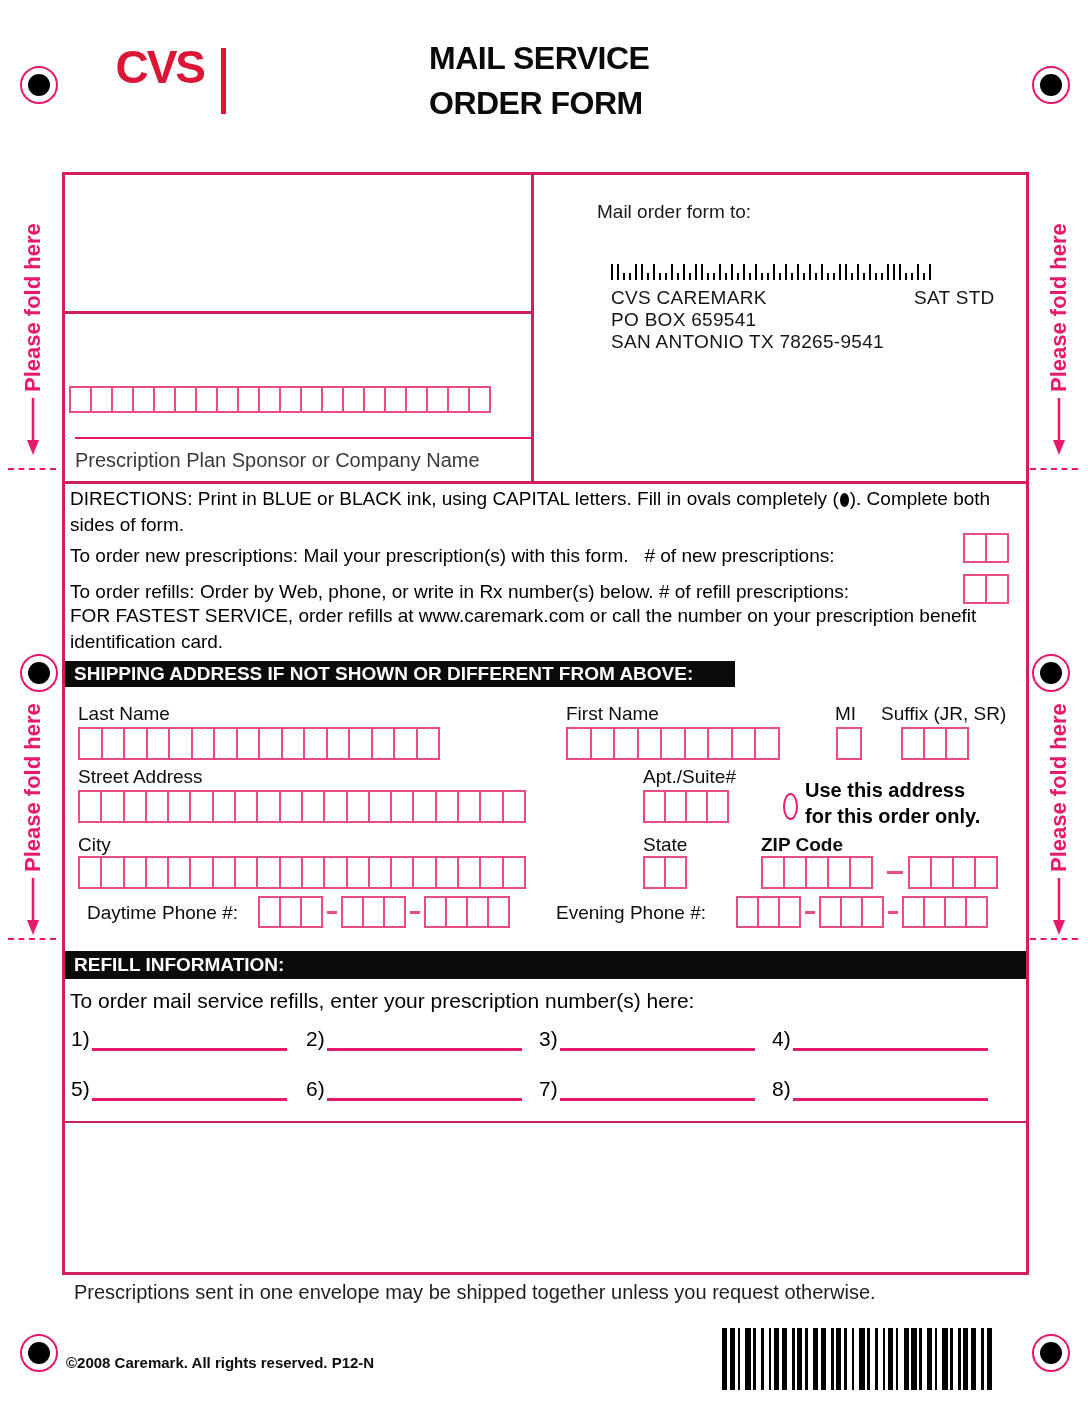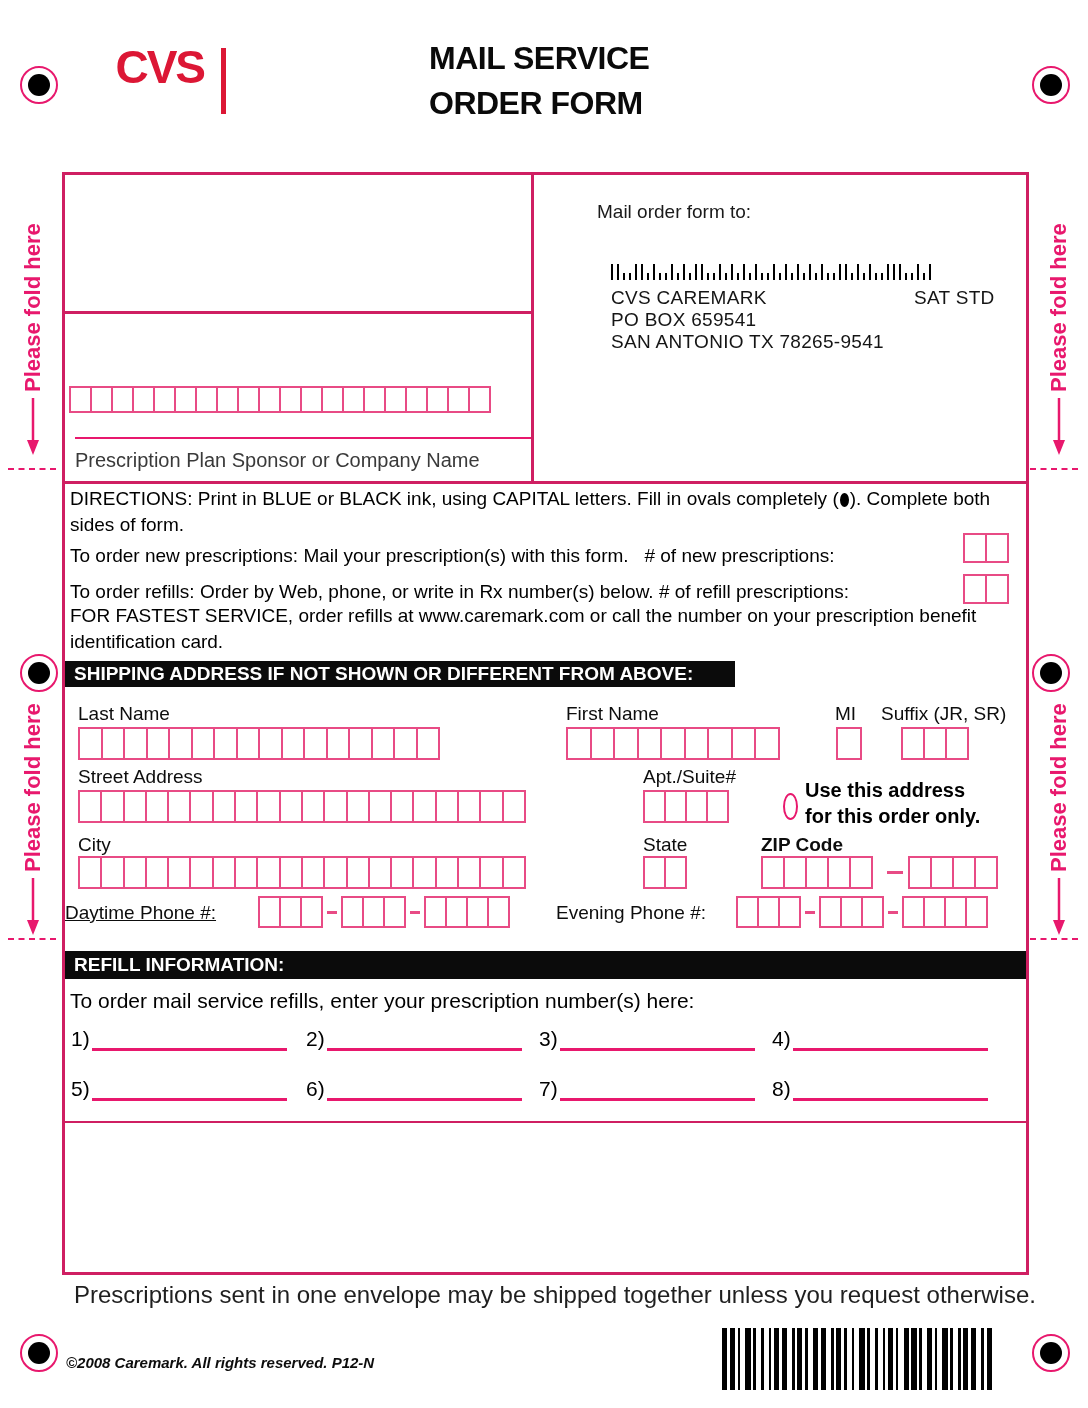--- a/index.html
+++ b/index.html
@@ -78,22 +78,22 @@
   .use-oval{position:absolute;width:15px;height:27px;border:2px solid var(--pink);border-radius:50%;
             box-sizing:border-box;}
   .use-note{position:absolute;font-size:20px;font-weight:700;line-height:1.3;color:#000;}
 
   
   .slot{position:absolute;display:flex;align-items:flex-end;width:216px;}
   .slot-num{font-size:21px;color:#000;}
   .slot-line{flex:1;border-bottom:3px solid var(--pink);height:20px;margin-left:2px;}
 
   
-  .footnote{position:absolute;font-size:24px;color:#1f1f1f;}
-  .copyright{position:absolute;font-size:15px;font-weight:600;color:#0d0d0d;font-style:italic;}
+  .footnote{position:absolute;font-size:20px;color:#1f1f1f;}
+  .copyright{position:absolute;font-size:15px;font-weight:600;color:#0d0d0d;}
   .barcode{position:absolute;display:flex;height:62px;overflow:hidden;}
   .bc-bar{height:62px;background:#000;flex:none;}
   .bc-gap{height:62px;background:#fff;flex:none;}
 </style>
 </head>
 <body>
 
 <div class="page">
 
   <div class="regmark" style="left:20px;top:66px;">
@@ -376,21 +376,21 @@
         <div class="cell"></div>
       </div>
     <div class="zip-dash" style="left:822px;top:696px;"></div>
     <div class="abs cells" style="left:843px;top:681px;--w:24px;--h:33px;">
         <div class="cell"></div>
         <div class="cell"></div>
         <div class="cell"></div>
         <div class="cell"></div>
       </div>
 
-    <div class="abs flabel" style="left:0;top:727px;text-decoration:underline;">Daytime Phone #:</div>
+    <div class="abs flabel" style="left:22px;top:727px;">Daytime Phone #:</div>
     <div class="abs phone-row" style="left:193px;top:721px;--w:23px;--h:32px;">
         <div class="cells">
           <div class="cell"></div>
           <div class="cell"></div>
           <div class="cell"></div>
         </div>
         <span class="phone-dash"></span>
         <div class="cells">
           <div class="cell"></div>
           <div class="cell"></div>

